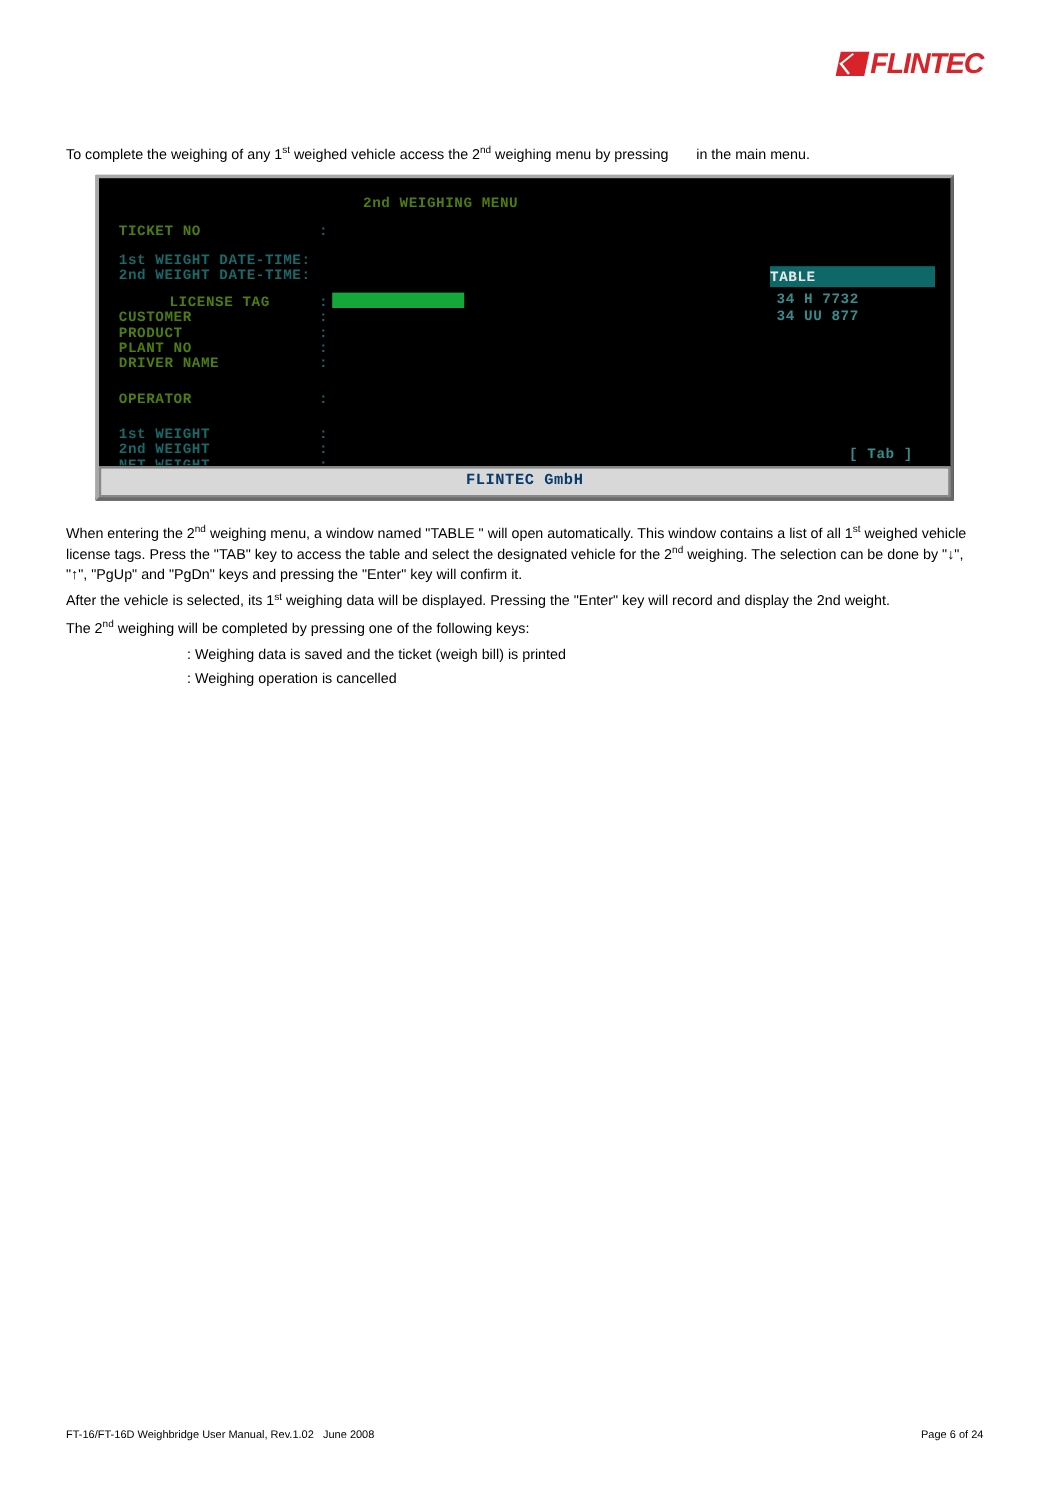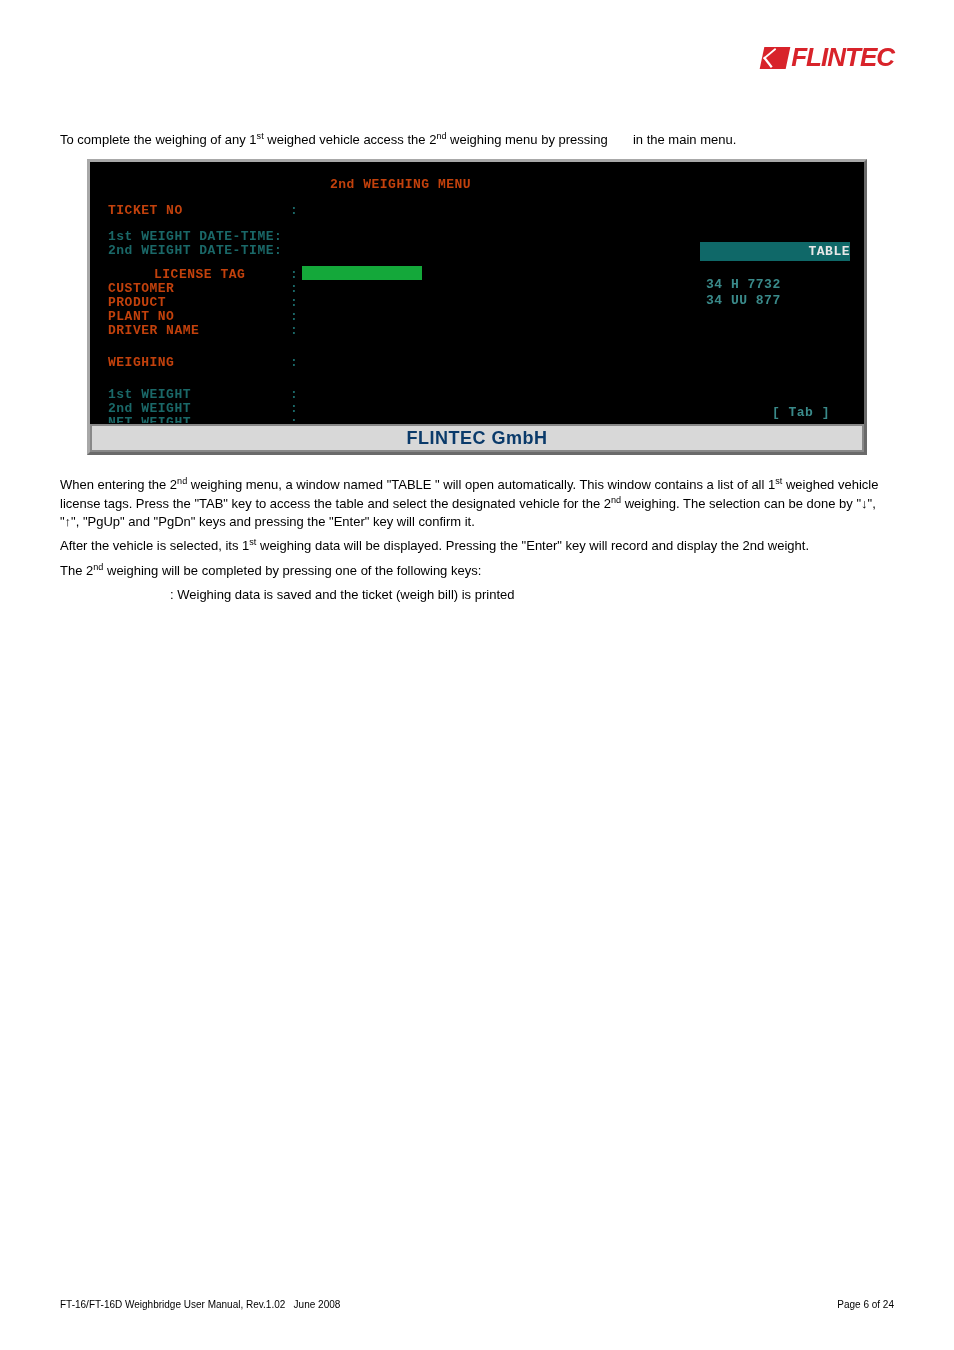--- a/index.html
+++ b/index.html
@@ -73,38 +73,38 @@
     height: 290px;
     font-family: "Courier New", monospace;
     font-size: 13px;
     font-weight: bold;
     letter-spacing: 0.5px;
   }
   .term-text {
     position: absolute;
     white-space: pre;
   }
-  .cyan { color: #c2410c; }
+  .cyan { color: #4d7c0f; }
   .dark-teal { color: #1a6868; }
   .green-bg { background: #14a83a; display:inline-block; height:14px; }
   .table-box {
     position: absolute;
     right: 14px;
     top: 80px;
     width: 150px;
   }
   .table-header {
     background: #0f6868;
     color: #e8e8e8;
-    text-align: right;
+    text-align: left;
     padding: 1px 0;
     font-size: 13px;
   }
   .table-body {
-    padding: 16px 6px 40px 6px;
+    padding: 3px 6px 40px 6px;
     color: #3a8a8a;
     font-size: 13px;
     line-height: 1.2;
   }
   .tab-label {
     position: absolute;
     right: 34px;
     bottom: 30px;
     color: #3a8a8a;
     font-family: "Courier New", monospace;
@@ -118,24 +118,24 @@
     right: 0;
     bottom: 0;
     height: 24px;
     background: #d8d8d8;
     border: 2px solid #888;
     display:flex;
     align-items:center;
     justify-content:center;
   }
   .footer-bar span {
-    font-family: Liberation Sans, sans-serif;
+    font-family: Liberation Mono, monospace;
     font-weight: bold;
     color: #0a3a6a;
-    font-size: 18px;
+    font-size: 14px;
   }
   .black-divider {
     position:absolute;
     bottom:26px;
     left:0;right:0;
     height:3px;
     background:#000;
   }
   ul.key-list {
     list-style: none;
@@ -182,21 +182,21 @@
 
         <div class="term-text cyan" style="left:18px; top:118px;">CUSTOMER</div>
         <span class="term-text dark-teal" style="left:200px; top:118px;">:</span>
         <div class="term-text cyan" style="left:18px; top:132px;">PRODUCT</div>
         <span class="term-text dark-teal" style="left:200px; top:132px;">:</span>
         <div class="term-text cyan" style="left:18px; top:146px;text-align:right;">PLANT NO</div>
         <span class="term-text dark-teal" style="left:200px; top:146px;">:</span>
         <div class="term-text cyan" style="left:18px; top:160px;">DRIVER NAME</div>
         <span class="term-text dark-teal" style="left:200px; top:160px;">:</span>
 
-        <div class="term-text cyan" style="left:18px; top:192px;">WEIGHING</div>
+        <div class="term-text cyan" style="left:18px; top:192px;">OPERATOR</div>
         <span class="term-text dark-teal" style="left:200px; top:192px;">:</span>
 
         <div class="term-text dark-teal" style="left:18px; top:224px;">1st WEIGHT</div>
         <span class="term-text dark-teal" style="left:200px; top:224px;">:</span>
         <div class="term-text dark-teal" style="left:18px; top:238px;">2nd WEIGHT</div>
         <span class="term-text dark-teal" style="left:200px; top:238px;">:</span>
         <div class="term-text dark-teal" style="left:18px; top:252px;">NET WEIGHT</div>
         <span class="term-text dark-teal" style="left:200px; top:252px;">:</span>
 
         <div class="table-box">
@@ -213,20 +213,21 @@
           <span>FLINTEC GmbH</span>
         </div>
       </div>
     </div>
 
     <p>When entering the 2<sup>nd</sup> weighing menu, a window named "TABLE " will open automatically. This window contains a list of all 1<sup>st</sup> weighed vehicle license tags. Press the "TAB" key to access the table and select the designated vehicle for the 2<sup>nd</sup> weighing. The selection can be done by "↓", "↑", "PgUp" and "PgDn" keys and pressing the "Enter" key will confirm it.</p>
     <p style="margin-top:0;">After the vehicle is selected, its 1<sup>st</sup> weighing data will be displayed. Pressing the "Enter" key will record and display the 2nd weight.</p>
     <p>The 2<sup>nd</sup> weighing will be completed by pressing one of the following keys:</p>
     <ul class="key-list">
       <li>Weighing data is saved and the ticket (weigh bill) is printed</li>
+      <li>Weighing operation is cancelled</li>
     </ul>
   </div>
 
   <div class="page-footer">
     <span>FT-16/FT-16D Weighbridge User Manual, Rev.1.02&nbsp;&nbsp;&nbsp;June 2008</span>
     <span>Page 6 of 24</span>
   </div>
 </div>
 
 </body></html>

